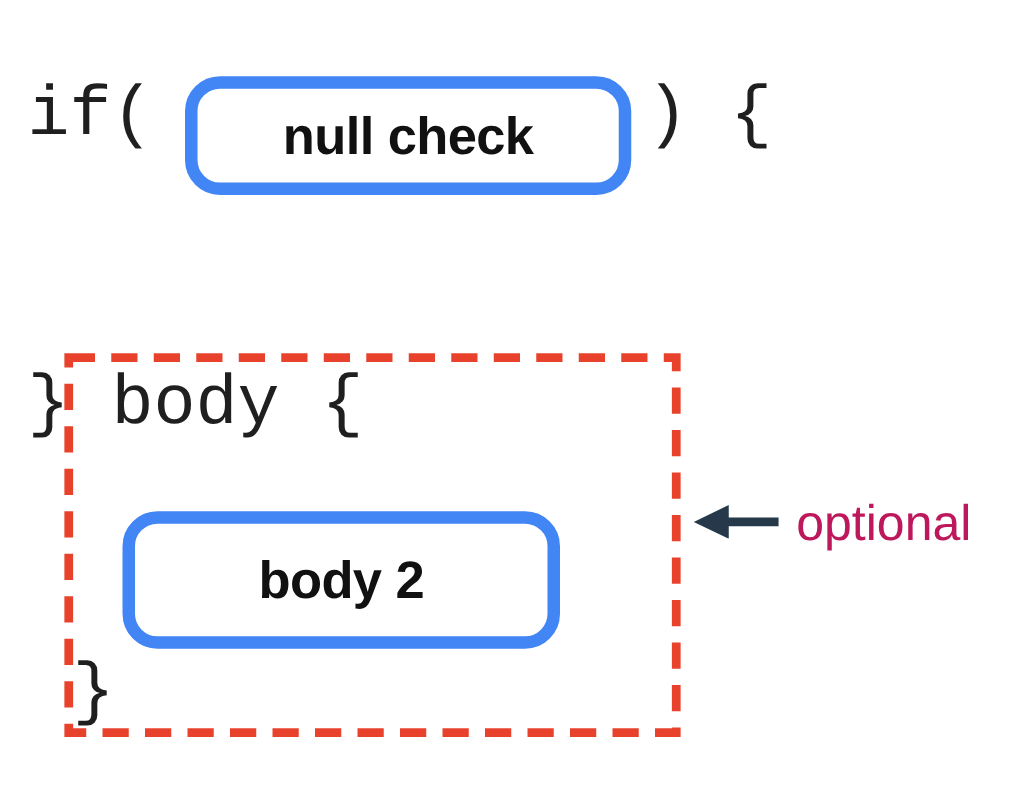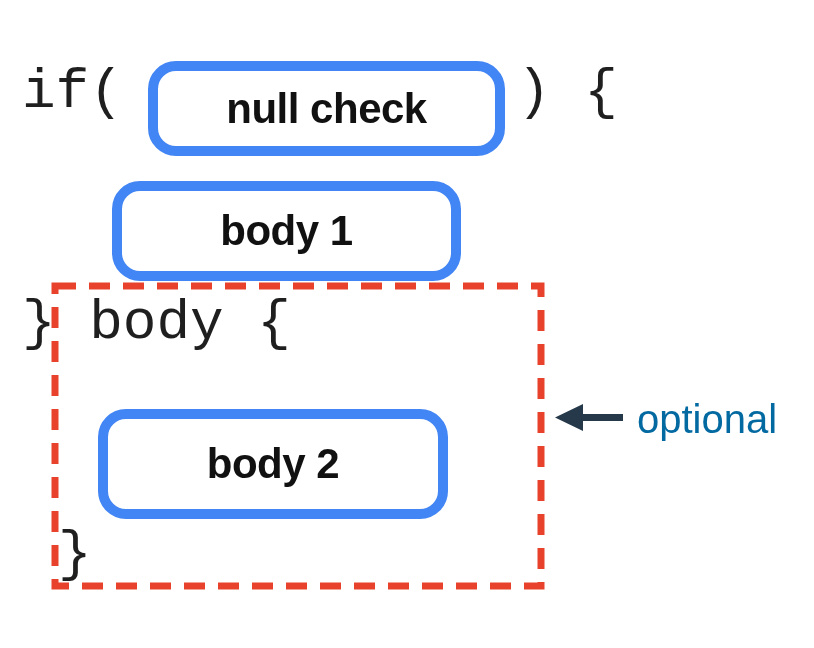--- a/index.html
+++ b/index.html
@@ -59,39 +59,36 @@
     position: absolute;
     left: 555px; top: 404px;
     width: 68px; height: 27px;
   }
   #optional-label {
     position: absolute;
     left: 637px; top: 399px;
     font-family: "Liberation Sans", sans-serif;
     font-size: 40px;
     line-height: 40px;
-    color: #0369a1;
+    color: #be185d;
   }
 </style>
 </head>
 <body>
 
 <div class="stage">
 
   <span class="code" id="code-if-open">if(</span>
 
   <div class="blue-box" id="condition-box">
     <span class="box-label">null check</span>
   </div>
 
   <span class="code" id="code-if-close">) {</span>
 
-  <div class="blue-box" id="body1-box">
-    <span class="box-label">body 1</span>
-  </div>
 
   <svg id="optional-region-svg" viewBox="0 0 500 315">
     <rect x="7" y="7" width="486" height="300" fill="none" stroke-width="7" stroke-dasharray="21 13" stroke="#e8422c"></rect>
   </svg>
 
   <span class="code" id="code-else-line">} body {</span>
 
   <div class="blue-box" id="body2-box">
     <span class="box-label">body 2</span>
   </div>

